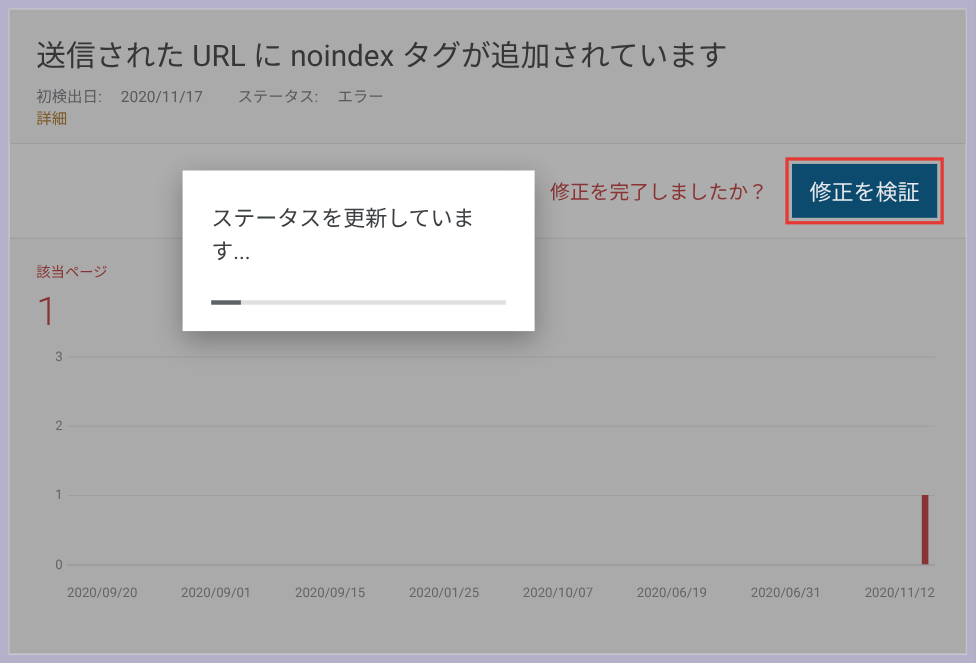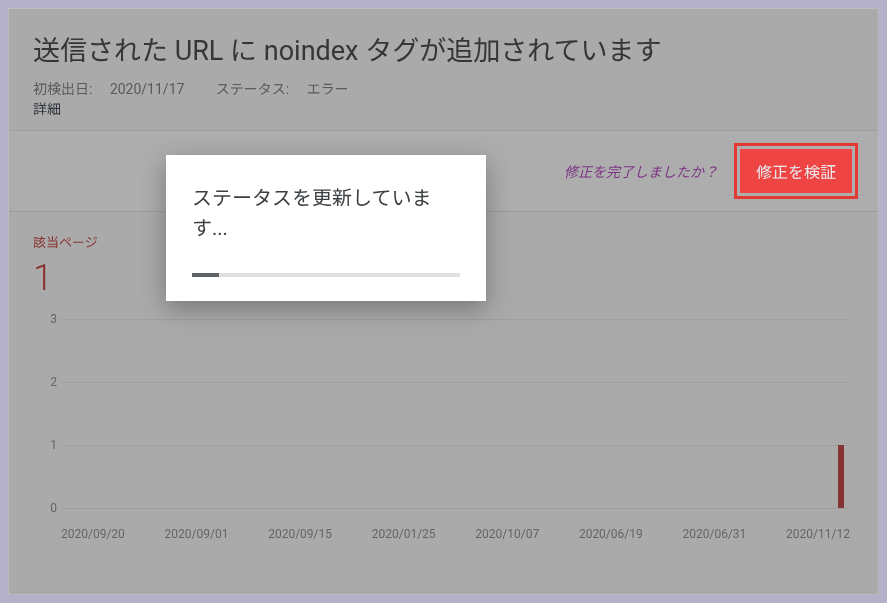--- a/index.html
+++ b/index.html
@@ -41,49 +41,48 @@
     }
     .meta-line {
       font-size: 14px;
       color: #5f6368;
     }
     .meta-line span {
       margin-right: 14px;
     }
     .details-link {
       font-size: 14px;
-      color: #0f172a;
+      color: #a16207;
     }
     .validate-bar {
       display: flex;
       align-items: center;
       justify-content: flex-end;
       padding: 12px 20px;
       border-top: 1px solid #dadce0;
       border-bottom: 1px solid #dadce0;
       background: #fafafa;
       gap: 16px;
     }
     .validate-question {
-      font-size: 14px;
-      color: #a21caf;
-      font-style: italic;
+      font-size: 18px;
+      color: #b91c1c;
     }
     .validate-button-wrap {
       border: 3px solid #e53935;
       padding: 3px;
       position: relative;
       z-index: 8;
     }
     .validate-button {
-      background: #ef4444;
+      background: #0c4a6e;
       color: #e8eaed;
       border: none;
       padding: 10px 16px;
-      font-size: 16px;
+      font-size: 20px;
       cursor: pointer;
       font-family: inherit;
       text-align: center;
     }
     .content-area {
       padding: 20px 24px 10px 24px;
     }
     .count-label {
       font-size: 13px;
       color: #b71c1c;

